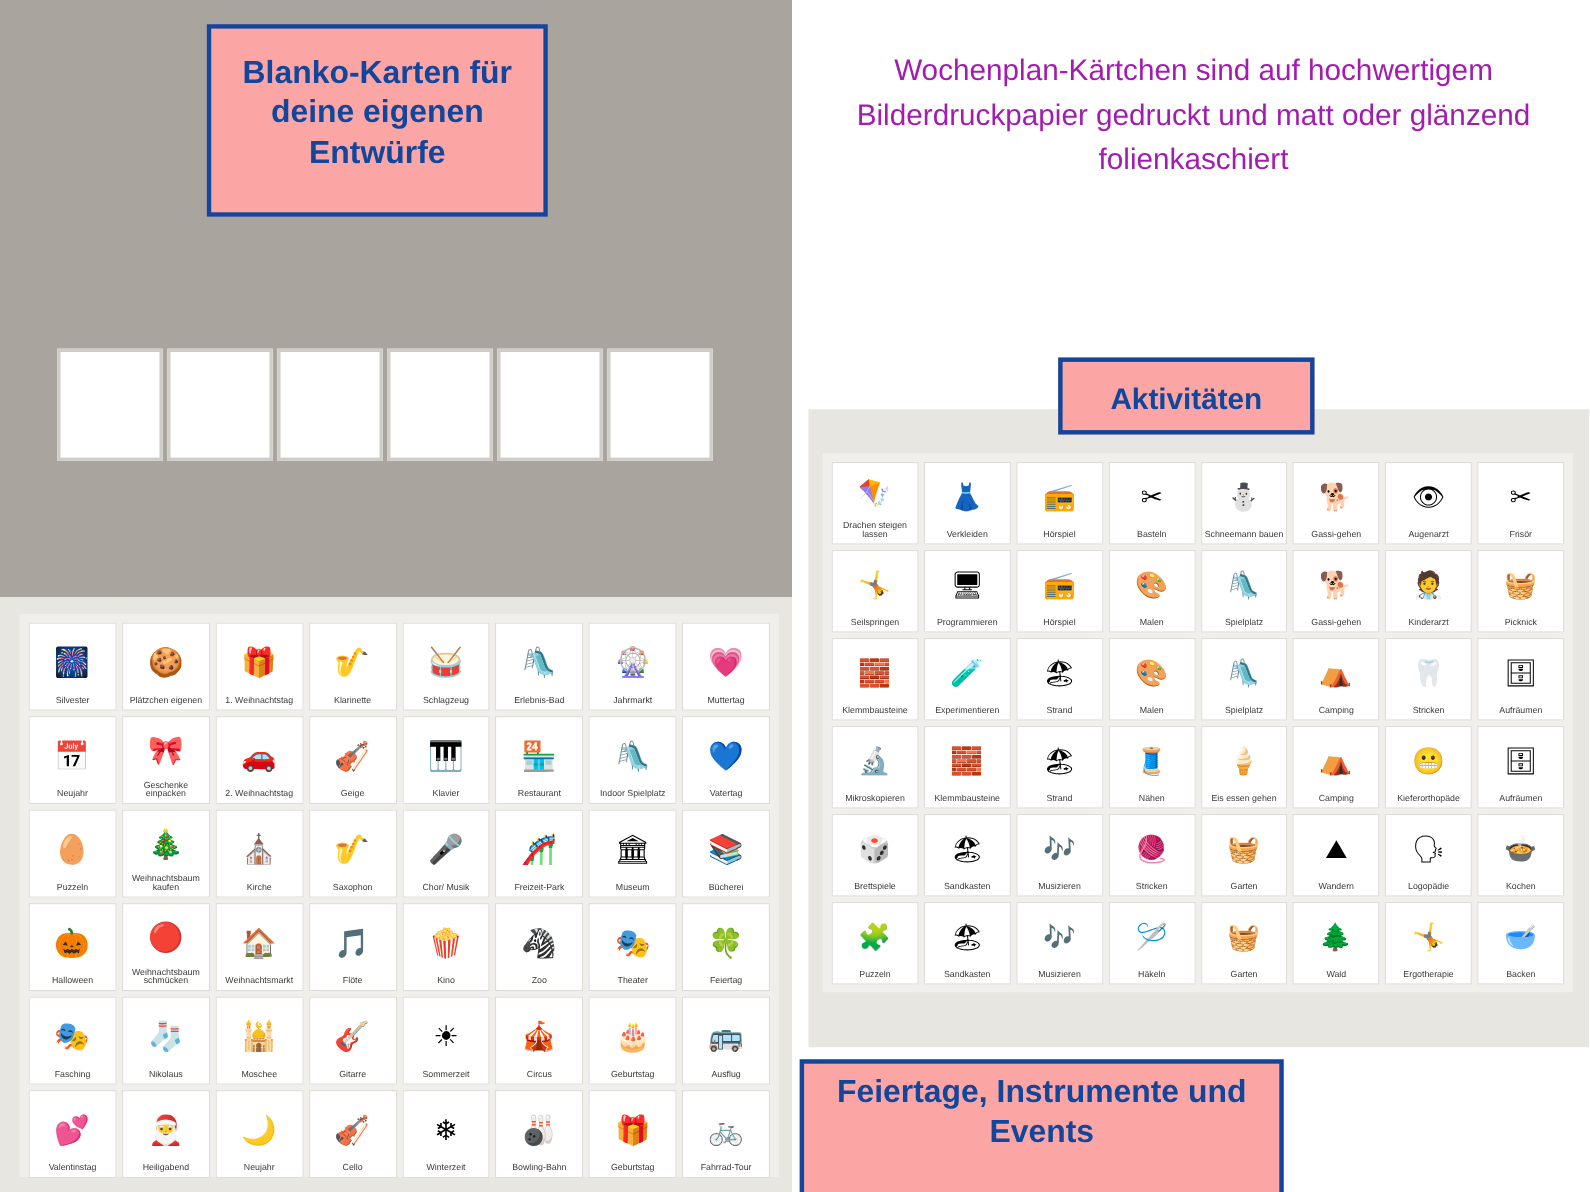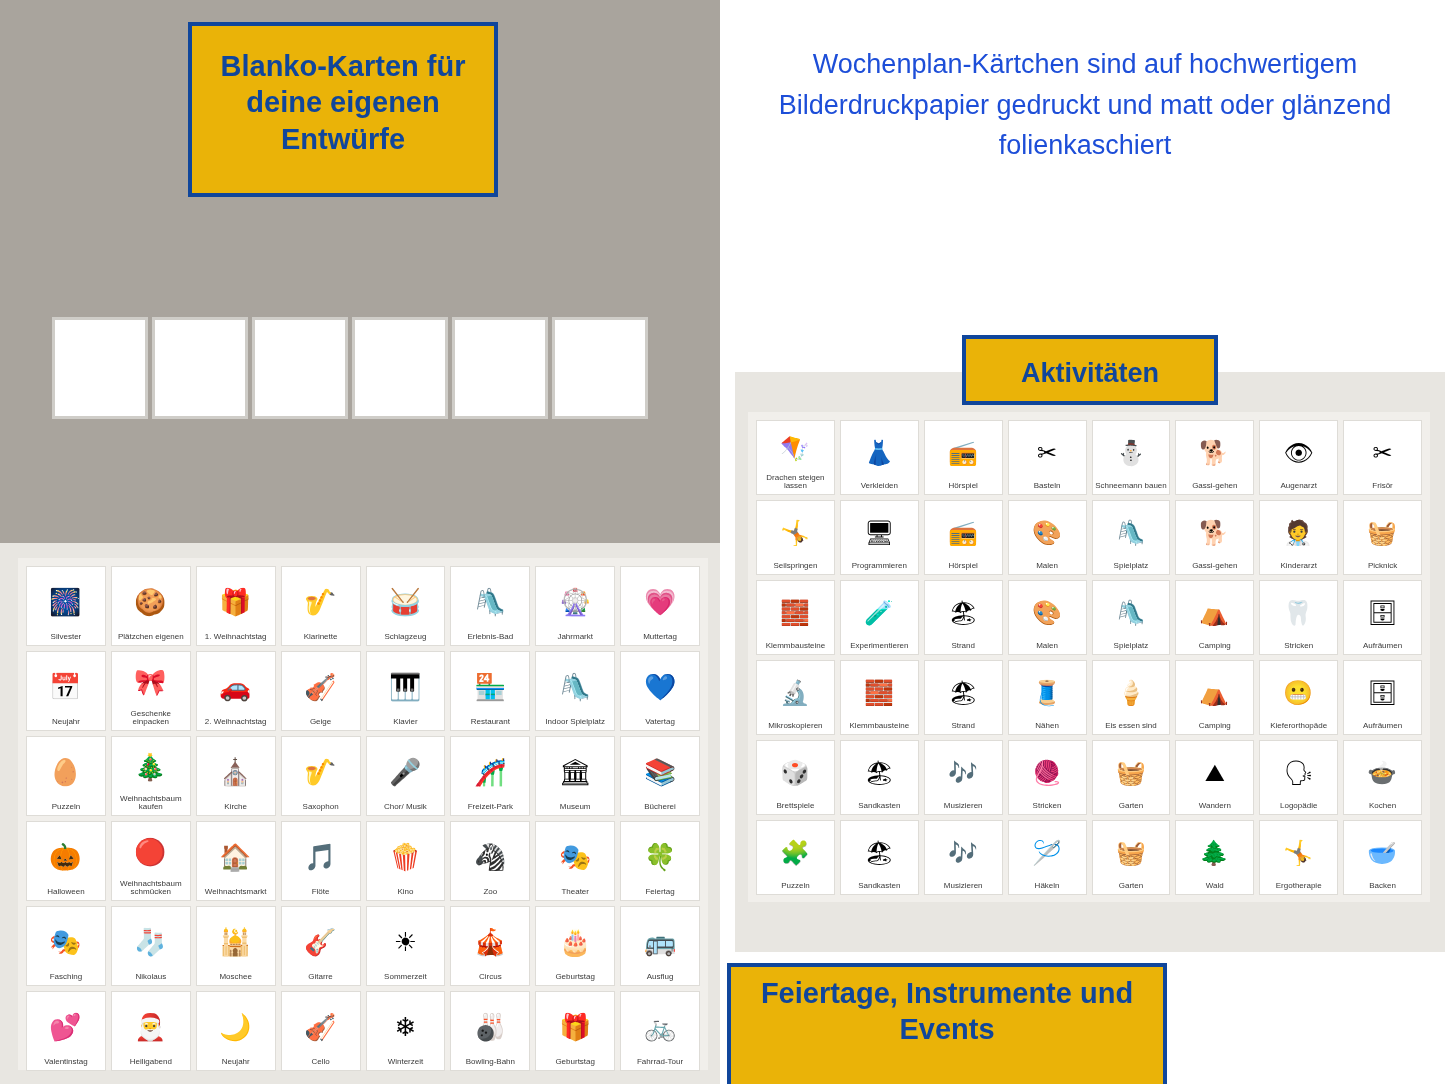--- a/index.html
+++ b/index.html
@@ -38,54 +38,54 @@
     position: absolute;
     left: 735px; top: 372px;
     width: 710px; height: 580px;
     background: #e8e6e1;
   }
 
   
   .label-box {
     position: absolute;
     border: 4px solid #10469b;
-    background: #eab308;
+    background: #fca5a5;
     color: #10469b;
     text-align: center;
     font-weight: bold;
     line-height: 1.25;
     box-sizing: border-box;
   }
   #blanko-label {
     left: 188px; top: 22px;
     width: 310px; height: 175px;
     font-size: 29px;
     padding-top: 22px;
   }
   #aktivitaeten-label {
-    left: 962px; top: 335px;
-    width: 256px; height: 70px;
+    left: 962px; top: 325px;
+    width: 233px; height: 70px;
     font-size: 27px;
     padding-top: 18px;
   }
   #events-label {
     left: 727px; top: 963px;
     width: 440px; height: 130px;
     font-size: 29px;
     padding-top: 8px;
   }
 
   
   #headline {
     position: absolute;
     left: 740px; top: 44px;
     width: 690px;
     text-align: center;
     font-size: 27px;
-    color: #1d4ed8;
+    color: #a21caf;
     line-height: 1.5;
   }
 
   
   #blank-strip {
     position: absolute;
     left: 52px; top: 317px;
     display: flex;
     gap: 4px;
   }
@@ -482,21 +482,21 @@
       <div class="card">
         <div class="art">🏖</div>
         <div class="cap">Strand</div>
       </div>
       <div class="card">
         <div class="art">🧵</div>
         <div class="cap">Nähen</div>
       </div>
       <div class="card">
         <div class="art">🍦</div>
-        <div class="cap">Eis essen sind</div>
+        <div class="cap">Eis essen gehen</div>
       </div>
       <div class="card">
         <div class="art">⛺</div>
         <div class="cap">Camping</div>
       </div>
       <div class="card">
         <div class="art">😬</div>
         <div class="cap">Kieferorthopäde</div>
       </div>
       <div class="card">

